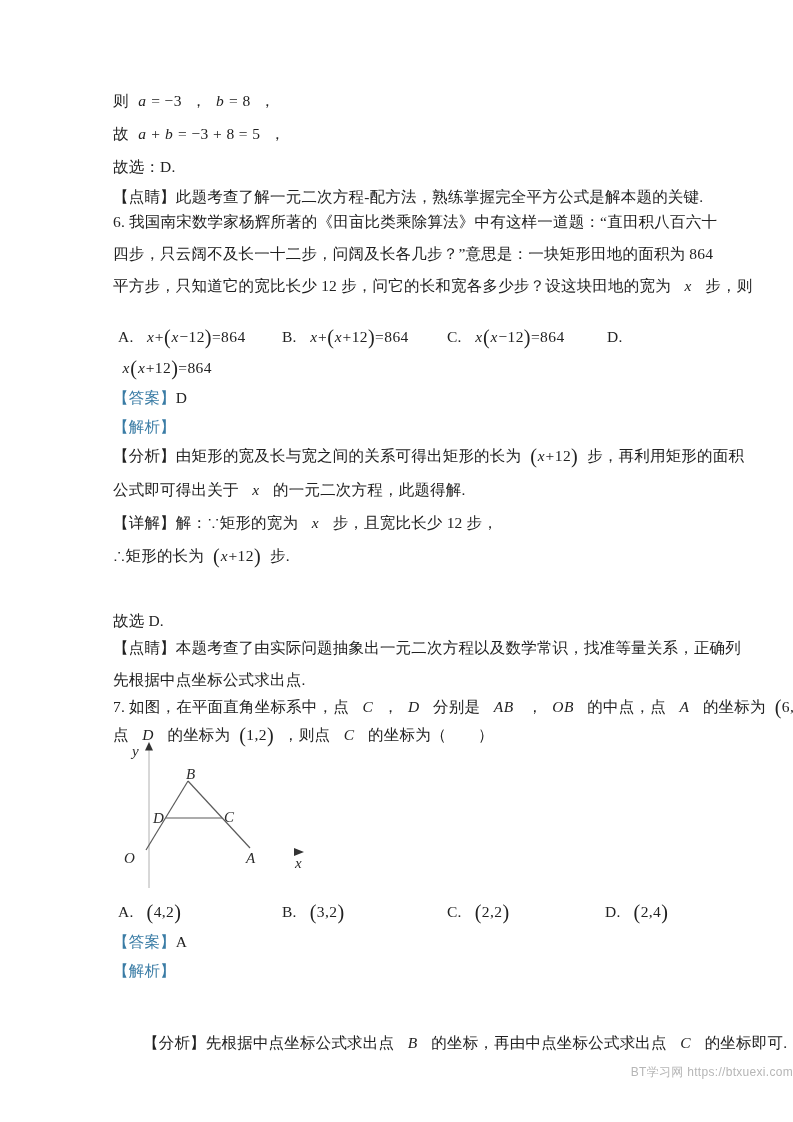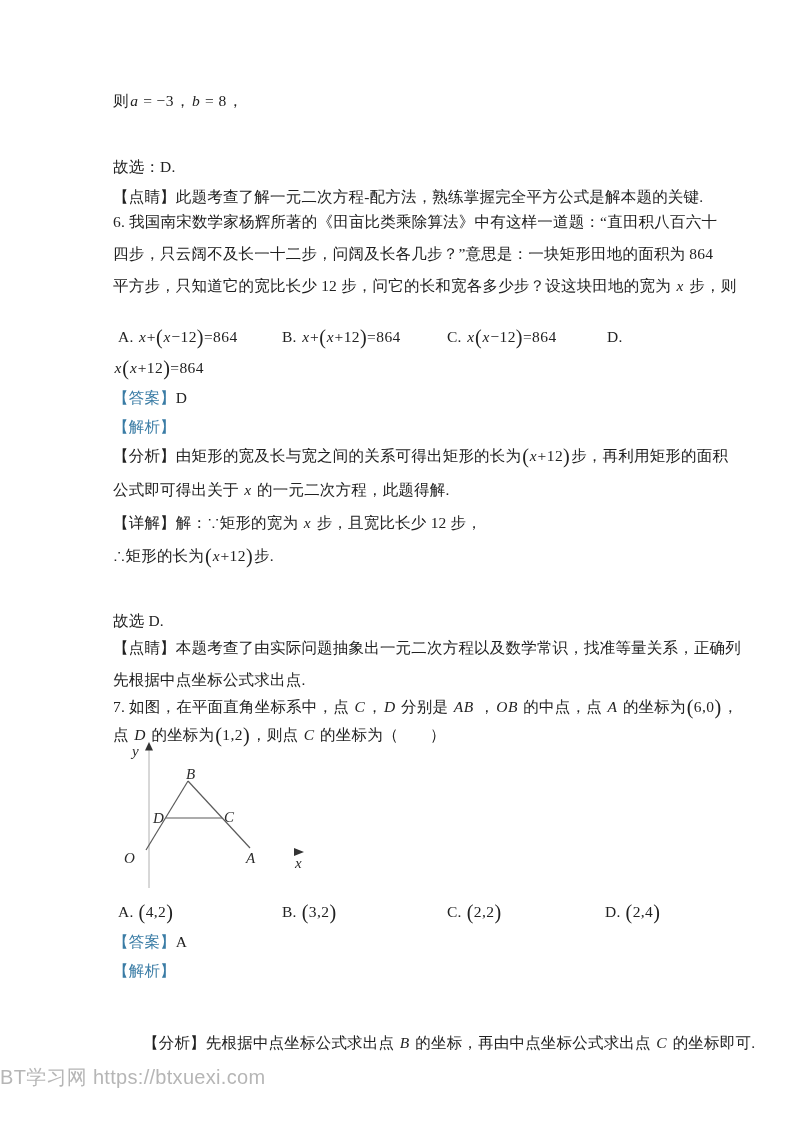--- a/index.html
+++ b/index.html
@@ -11,39 +11,40 @@
   }
   #content{position:absolute;left:113px;top:0;width:580px;height:1122px;}
   .line{
     position:absolute;left:0;width:100%;
     font-size:15.5px;line-height:22px;white-space:nowrap;
     letter-spacing:0.2px;
   }
   .col{position:absolute;top:0;white-space:nowrap;}
   .seg{display:inline;}
   .seg-b{color:var(--label-blue,#3a7ca5);}
-  .seg-m{letter-spacing:0.4px;padding:0 1px;}
+  .seg-m{letter-spacing:0.4px;padding:0 9px;}
   .seg-m i{font-family:"Liberation Serif","DejaVu Serif",serif;font-style:italic;padding:0 0.5px;}
   .pr{font-size:1.3em;line-height:0;vertical-align:-0.1em;font-style:normal;}
   #figure{position:absolute;left:118px;top:741px;width:200px;height:152px;}
   #figure text{
     font-family:"Liberation Serif","DejaVu Serif",serif;
     font-style:italic;font-size:15px;fill:#2a2a2a;
   }
   #footer{
-    position:absolute;left:0;top:1064px;width:793px;text-align:left;
+    position:absolute;left:0;top:1064px;width:793px;text-align:right;
     font-family:"Liberation Sans","DejaVu Sans",sans-serif;
-    font-size:20px;color:var(--footer-gray,#b5b5b5);letter-spacing:0.3px;
+    font-size:12px;color:var(--footer-gray,#b5b5b5);letter-spacing:0.3px;
   }
 </style>
 </head>
 <body>
 
 <div id="content">
     <div class="line" style="top: 90px;"><span class="seg seg-p">则</span><span class="seg seg-m"><i>a</i> = −3</span><span class="seg seg-p">，</span><span class="seg seg-m"><i>b</i> = 8</span><span class="seg seg-p">，</span></div>
+    <div class="line" style="top: 123px;"><span class="seg seg-p">故</span><span class="seg seg-m"><i>a</i> + <i>b</i> = −3 + 8 = 5</span><span class="seg seg-p">，</span></div>
     <div class="line" style="top: 156px;"><span class="seg seg-p">故选：D.</span></div>
     <div class="line" style="top: 186px;"><span class="seg seg-p">【点睛】此题考查了解一元二次方程-配方法，熟练掌握完全平方公式是解本题的关键.</span></div>
     <div class="line" style="top: 211px;"><span class="seg seg-p">6. 我国南宋数学家杨辉所著的《田亩比类乘除算法》中有这样一道题：“直田积八百六十</span></div>
     <div class="line" style="top: 243px;"><span class="seg seg-p">四步，只云阔不及长一十二步，问阔及长各几步？”意思是：一块矩形田地的面积为 864</span></div>
     <div class="line" style="top: 275px;"><span class="seg seg-p">平方步，只知道它的宽比长少 12 步，问它的长和宽各多少步？设这块田地的宽为 </span><span class="seg seg-m"><i>x</i></span><span class="seg seg-p"> 步，则</span></div>
     <div class="line" style="top: 326px;">
       <span class="col" style="left: 5px;"><span class="seg seg-p">A.  </span><span class="seg seg-m"><i>x</i>+<span class="pr">(</span><i>x</i>−12<span class="pr">)</span>=864</span></span>
       <span class="col" style="left: 169px;"><span class="seg seg-p">B.  </span><span class="seg seg-m"><i>x</i>+<span class="pr">(</span><i>x</i>+12<span class="pr">)</span>=864</span></span>
       <span class="col" style="left: 334px;"><span class="seg seg-p">C.  </span><span class="seg seg-m"><i>x</i><span class="pr">(</span><i>x</i>−12<span class="pr">)</span>=864</span></span>
       <span class="col" style="left: 494px;"><span class="seg seg-p">D.</span></span>

